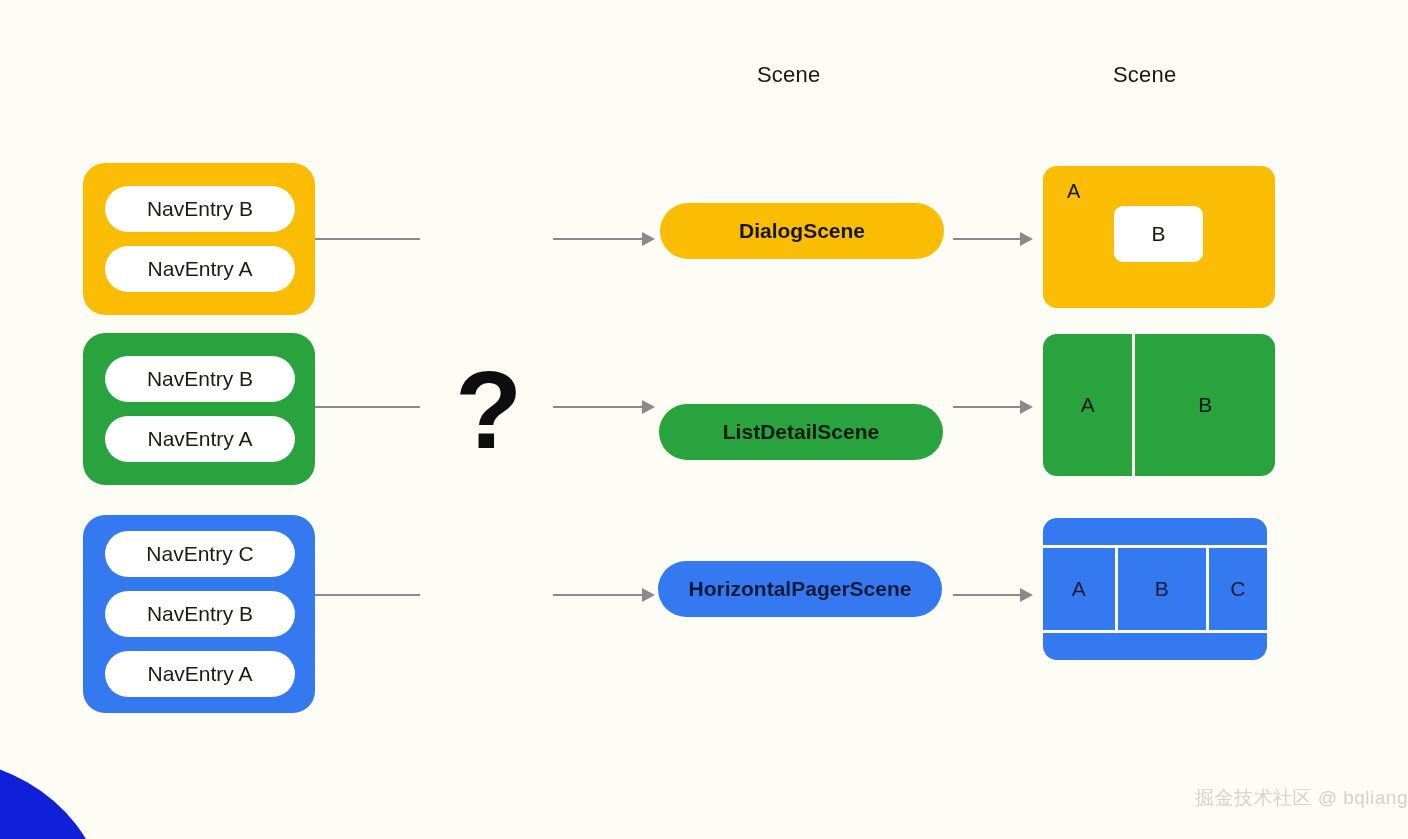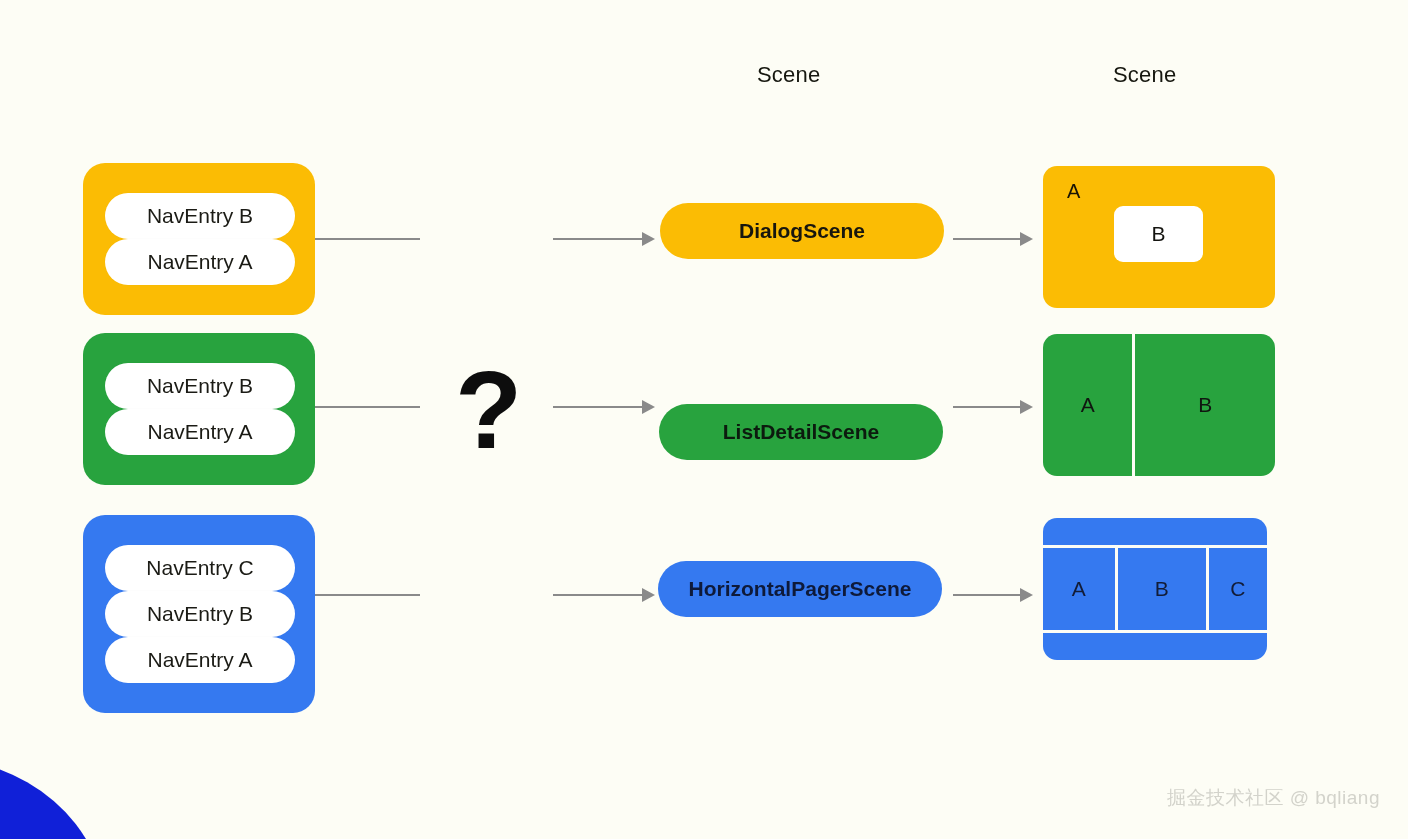--- a/index.html
+++ b/index.html
@@ -44,20 +44,21 @@
   
   .stack {
     position: absolute;
     border-radius: 22px;
     box-sizing: border-box;
     display: flex;
     flex-direction: column;
     justify-content: center;
     align-items: flex-start;
     padding: 16px 0 16px 22px;
+    gap: 14px;
   }
   .stack .pill {
     background: #ffffff;
     border-radius: 999px;
     height: 46px;
     width: 190px;
     display: flex;
     align-items: center;
     justify-content: center;
     font-size: 21px;
@@ -213,21 +214,21 @@
   .footer-caption {
     position: absolute;
     left: 0; right: 0;
     top: 735px;
     text-align: center;
     font-size: 30px;
     color: #16170f;
   }
   .watermark {
     position: absolute;
-    right: 28px;
+    right: 0;
     top: 785px;
     font-size: 19px;
     color: #d3d3cb;
     white-space: nowrap;
     letter-spacing: 0.5px;
   }
 </style>
 </head>
 <body>
 

